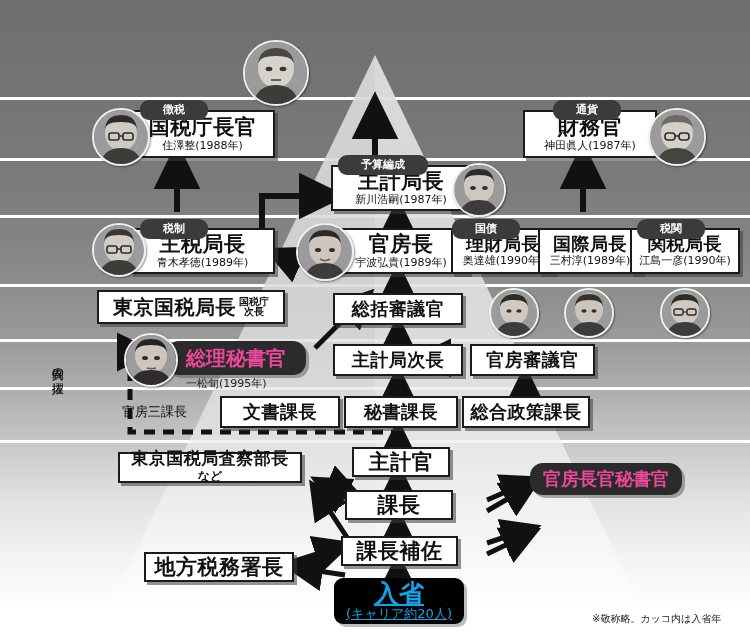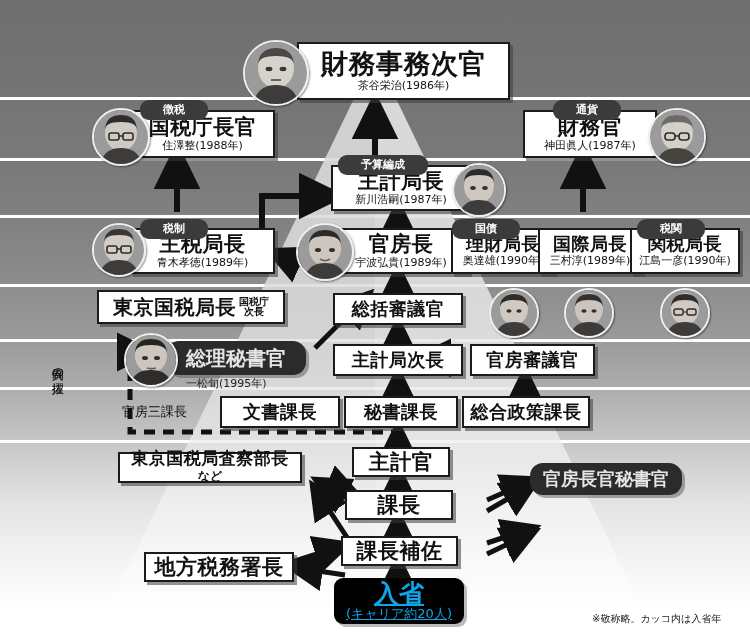--- a/index.html
+++ b/index.html
@@ -23,21 +23,21 @@
        border:2px solid #1b1b1b;color:#111;text-align:center;
        display:flex;flex-direction:column;align-items:center;justify-content:center;
        box-shadow:3px 3px 0 rgba(60,60,60,.55);}
   .box .t{font-weight:bold;line-height:1.05;letter-spacing:.5px;white-space:nowrap;}
   .box .n{font-size:11px;line-height:1.1;white-space:nowrap;margin-top:2px;}
   .big .t{font-size:27px;}
   .lg  .t{font-size:21px;}
   .md  .t{font-size:18px;}
 
   
-  .pill{position:absolute;box-sizing:border-box;background:#2b2b2b;color:#e5e5e5;
+  .pill{position:absolute;box-sizing:border-box;background:#2b2b2b;color:#ec4899;
         border-radius:13px;display:flex;align-items:center;justify-content:center;
         font-weight:bold;white-space:nowrap;box-shadow:3px 3px 0 rgba(90,90,90,.5);}
   
   .blk{position:absolute;box-sizing:border-box;background:#000;color:#0ea5e9;
        border-radius:9px;display:flex;flex-direction:column;align-items:center;
        justify-content:center;text-align:center;box-shadow:3px 3px 0 rgba(120,120,120,.5);text-decoration:underline;}
   .blk .t{font-weight:bold;font-size:25px;line-height:1;}
   .blk .n{font-size:13px;line-height:1.1;margin-top:1px;}
 
   
@@ -260,24 +260,20 @@
       </svg>
   </div>
 
   <div class="tag" style="left:140px;top:100px">徴税</div>
   <div class="tag" style="left:553px;top:100px">通貨</div>
   <div class="tag" style="left:338px;top:155px">予算編成</div>
   <div class="tag" style="left:140px;top:219px">税制</div>
   <div class="tag" style="left:452px;top:219px">国債</div>
   <div class="tag" style="left:637px;top:219px">税関</div>
 
-  <div class="box big" style="left:297px;top:42px;width:213px;height:58px">
-    <div class="t">財務事務次官</div>
-    <div class="n">茶谷栄治(1986年)</div>
-  </div>
 
   <div class="box lg" style="left:130px;top:110px;width:145px;height:48px">
     <div class="t">国税庁長官</div>
     <div class="n">住澤整(1988年)</div>
   </div>
 
   <div class="box lg" style="left:523px;top:110px;width:134px;height:48px">
     <div class="t">財務官</div>
     <div class="n">神田眞人(1987年)</div>
   </div>

